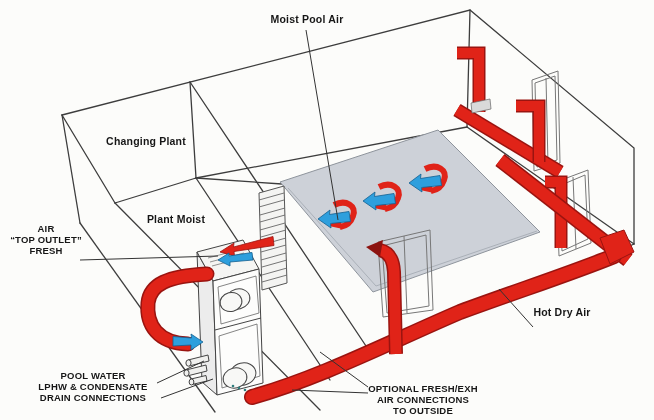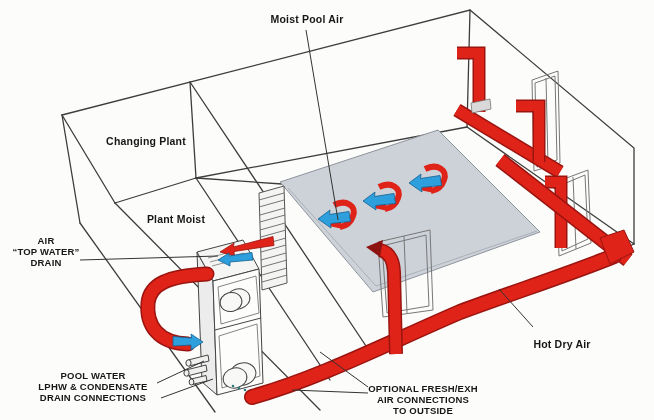--- a/index.html
+++ b/index.html
@@ -168,33 +168,33 @@
     <path d="M368,387 L320,352"></path>
     <path d="M368,393 L292,390"></path>
     <path d="M533,327 L499,289"></path>
   </g>
 </svg>
 
 <div class="lbl title" style="left:307px;top:19px">Moist Pool Air</div>
 <div class="lbl title" style="left:146px;top:141px">Changing Plant</div>
 <div class="lbl title" style="left:176px;top:219px">Plant Moist</div>
 
-<div class="lbl caps" style="left:46px;top:252px">
+<div class="lbl caps" style="left:46px;top:240px">
   <span>AIR</span><br>
-  <span>“TOP WATER”</span><br>
-  <span>DRAIN</span>
+  <span>“TOP OUTLET”</span><br>
+  <span>FRESH</span>
 </div>
 
 <div class="lbl caps" style="left:93px;top:387px">
   <span>POOL WATER</span><br>
   <span>LPHW &amp; CONDENSATE</span><br>
   <span>DRAIN CONNECTIONS</span>
 </div>
 
 <div class="lbl caps" style="left:423px;top:400px">
   <span>OPTIONAL FRESH/EXH</span><br>
   <span>AIR CONNECTIONS</span><br>
   <span>TO OUTSIDE</span>
 </div>
 
-<div class="lbl title" style="left:562px;top:344px">Hot Dry Air</div>
+<div class="lbl title" style="left:562px;top:312px">Hot Dry Air</div>
 
 </div>
 
 </body></html>

